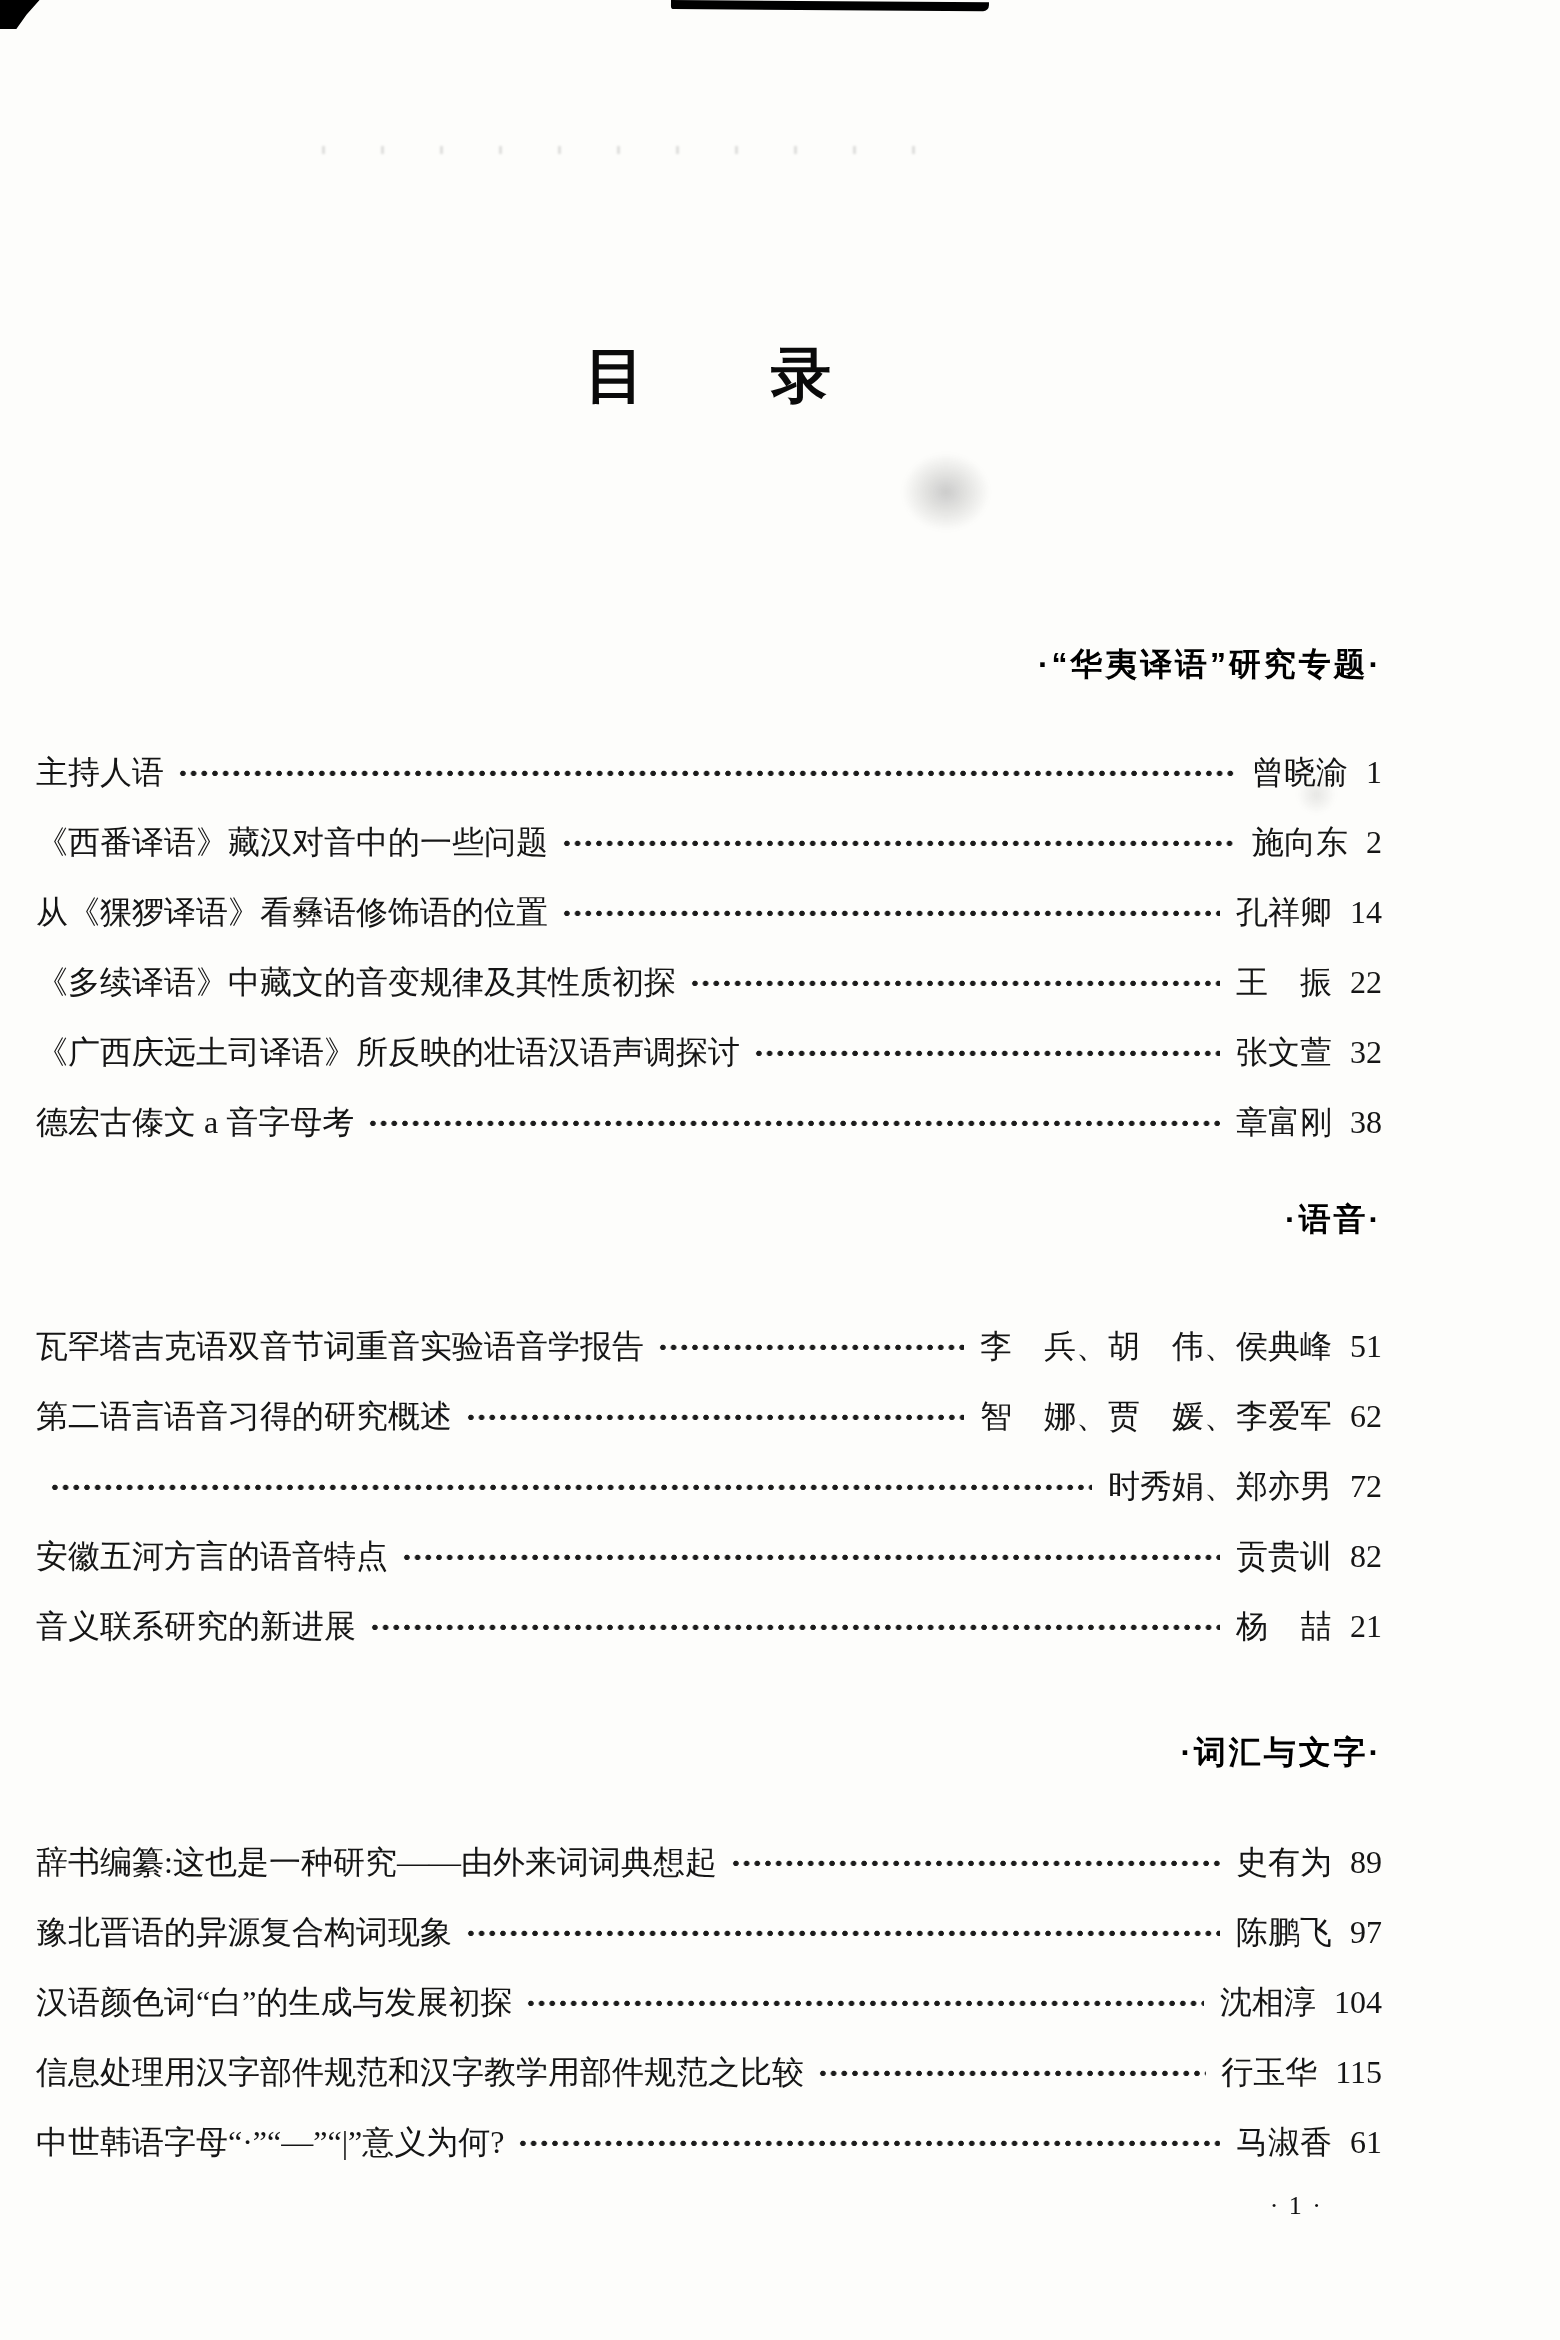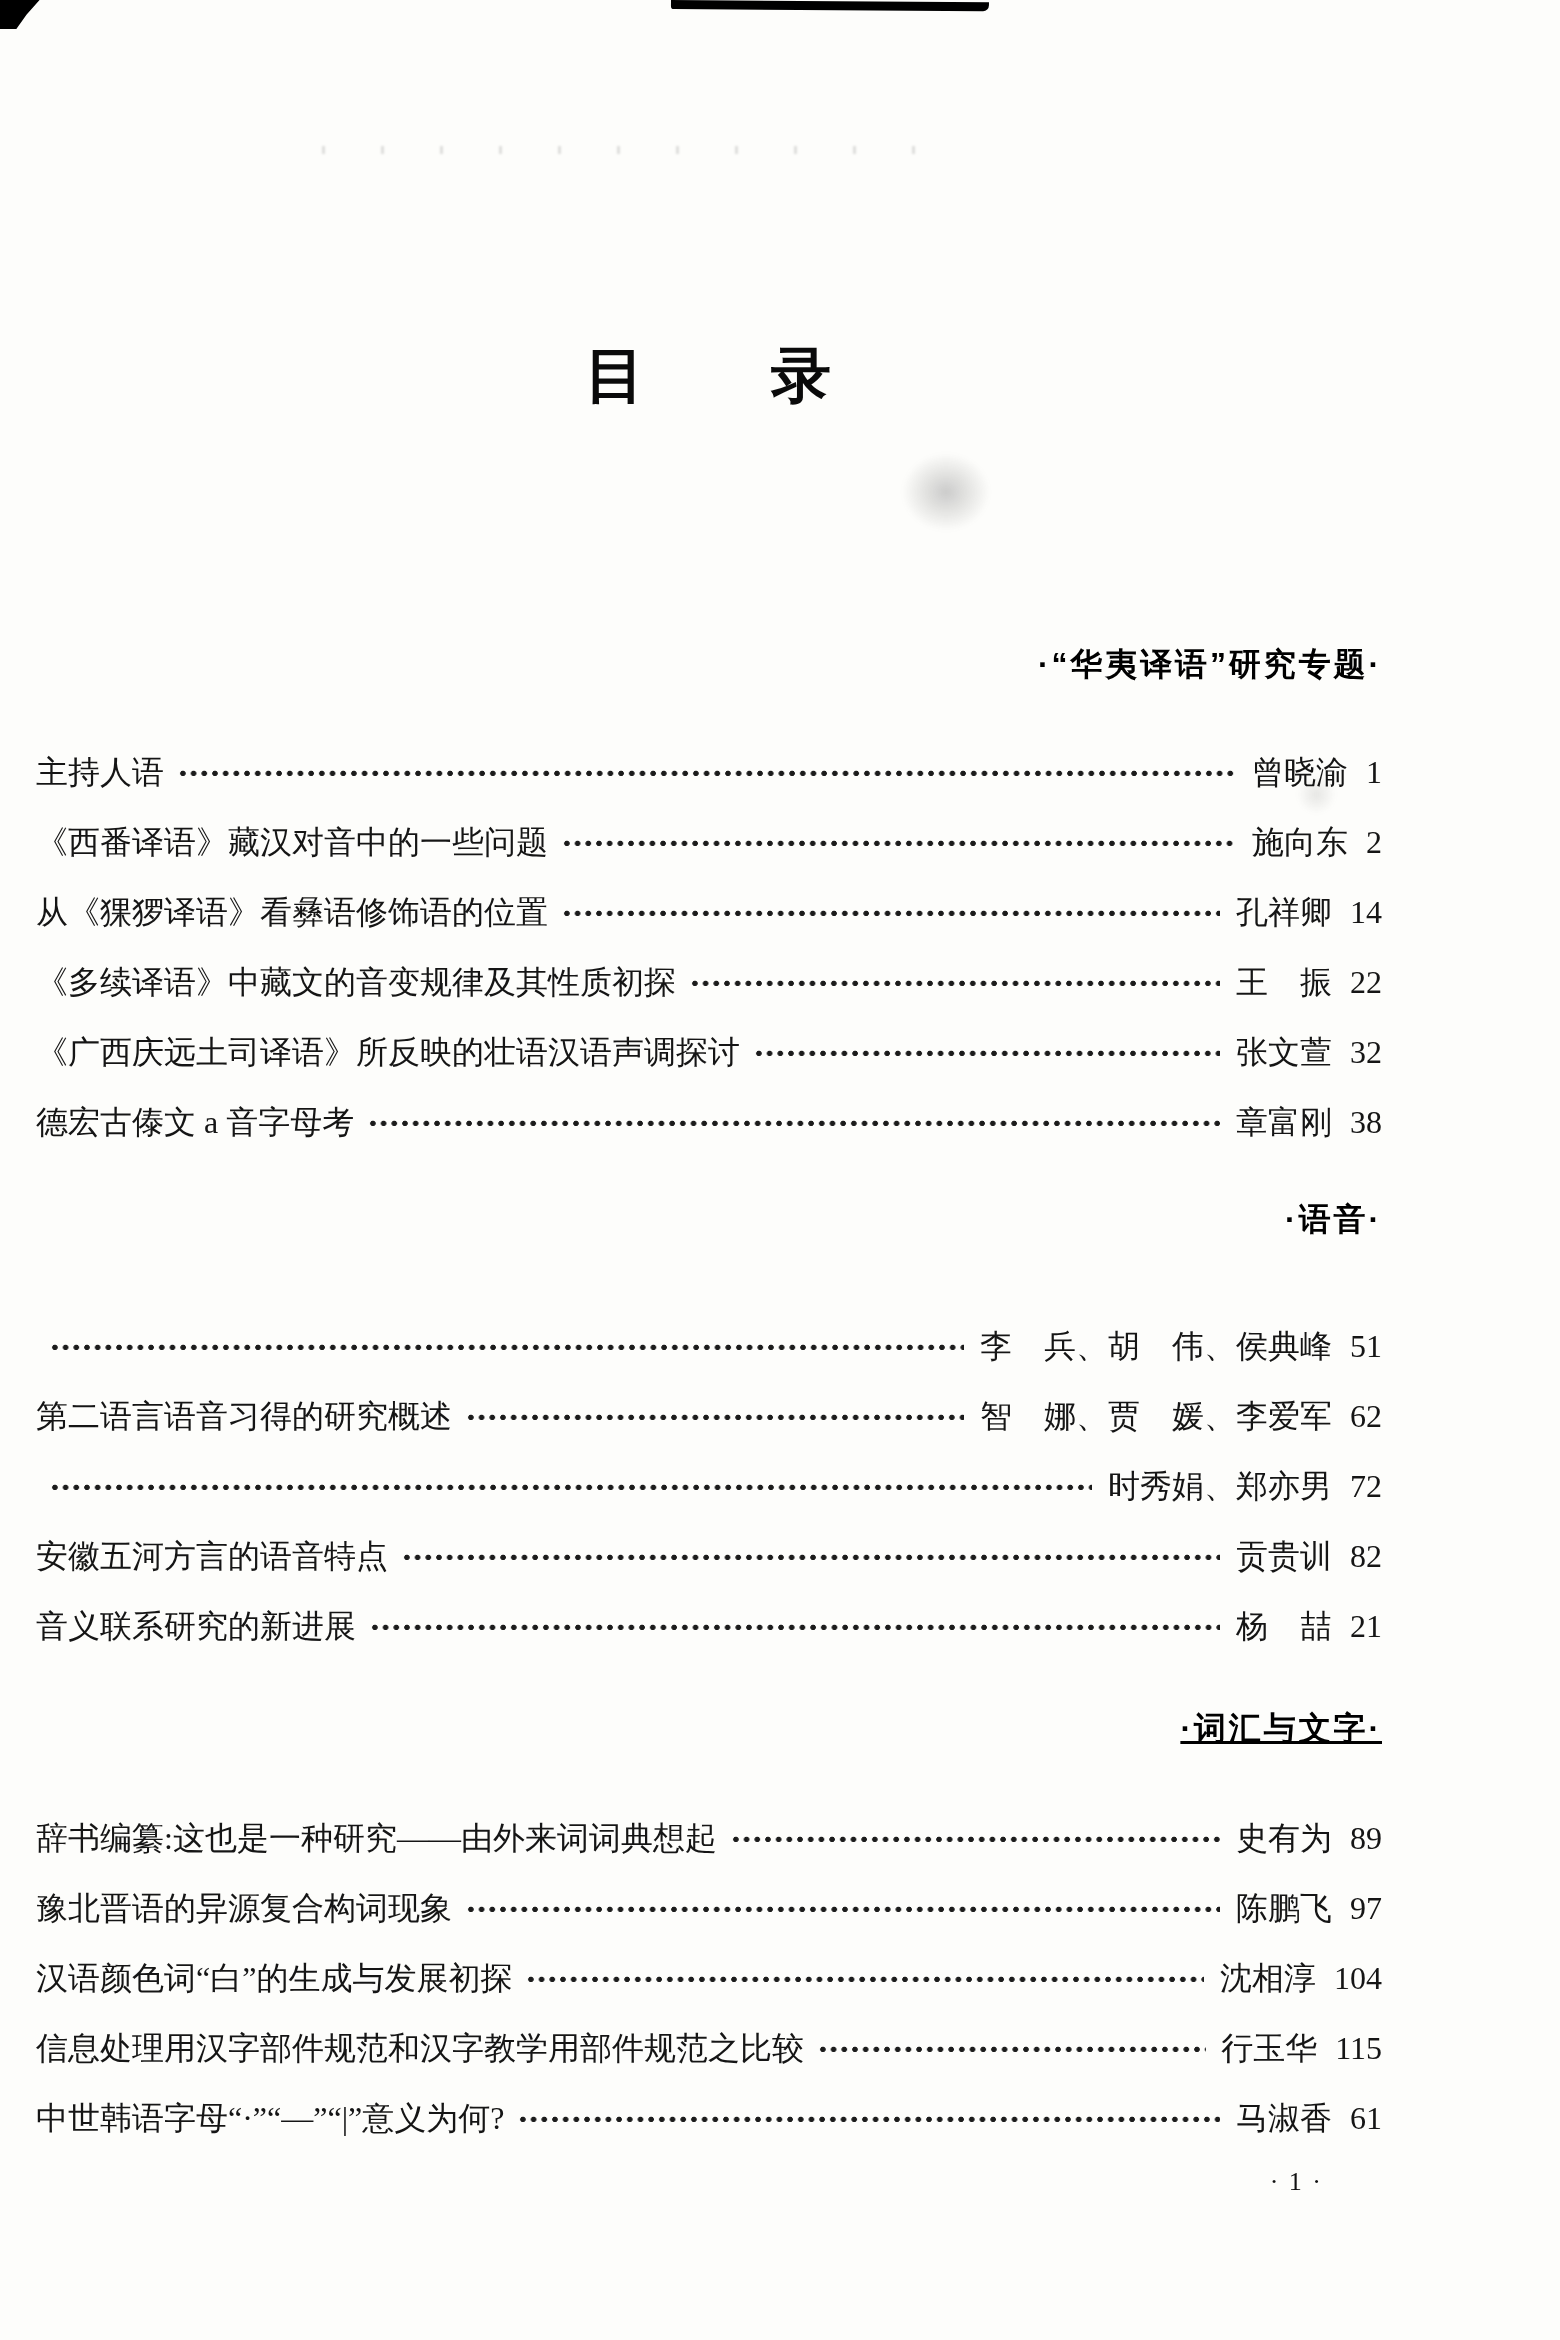--- a/index.html
+++ b/index.html
@@ -26,21 +26,21 @@
   }
   .heading {
     font: 700 32px/39px "Liberation Sans", sans-serif;
     color: #000000;
     text-align: right;
     letter-spacing: 2.9px;
     margin: 0;
   }
   .s1 .heading { margin: 239px 0 53px 0; }
   .s2 .heading { margin: 43px 0 72px 0; }
-  .s3 .heading { margin: 48px 0 55px 0; text-decoration: underline; }
+  .s3 .heading { margin: 72px 0 55px 0; }
   .toc-row {
     display: flex;
     align-items: center;
     height: 70px;
     font: 400 32px/39px "Liberation Serif", serif;
     white-space: nowrap;
   }
   .entry-title { flex: 0 0 auto; }
   .leader {
     flex: 1 1 auto;
@@ -144,20 +144,21 @@
         <span class="leader"></span>
         <span class="entry-authors">章富刚</span>
         <span class="entry-page">38</span>
       </div>
     </div>
 
     <div class="section s2">
       <div class="heading">·语音·</div>
 
       <div class="toc-row">
+        <span class="entry-title">瓦罕塔吉克语双音节词重音实验语音学报告</span>
         <span class="leader"></span>
         <span class="entry-authors">李　兵、胡　伟、侯典峰</span>
         <span class="entry-page">51</span>
       </div>
       <div class="toc-row">
         <span class="entry-title">第二语言语音习得的研究概述</span>
         <span class="leader"></span>
         <span class="entry-authors">智　娜、贾　媛、李爱军</span>
         <span class="entry-page">62</span>
       </div>

